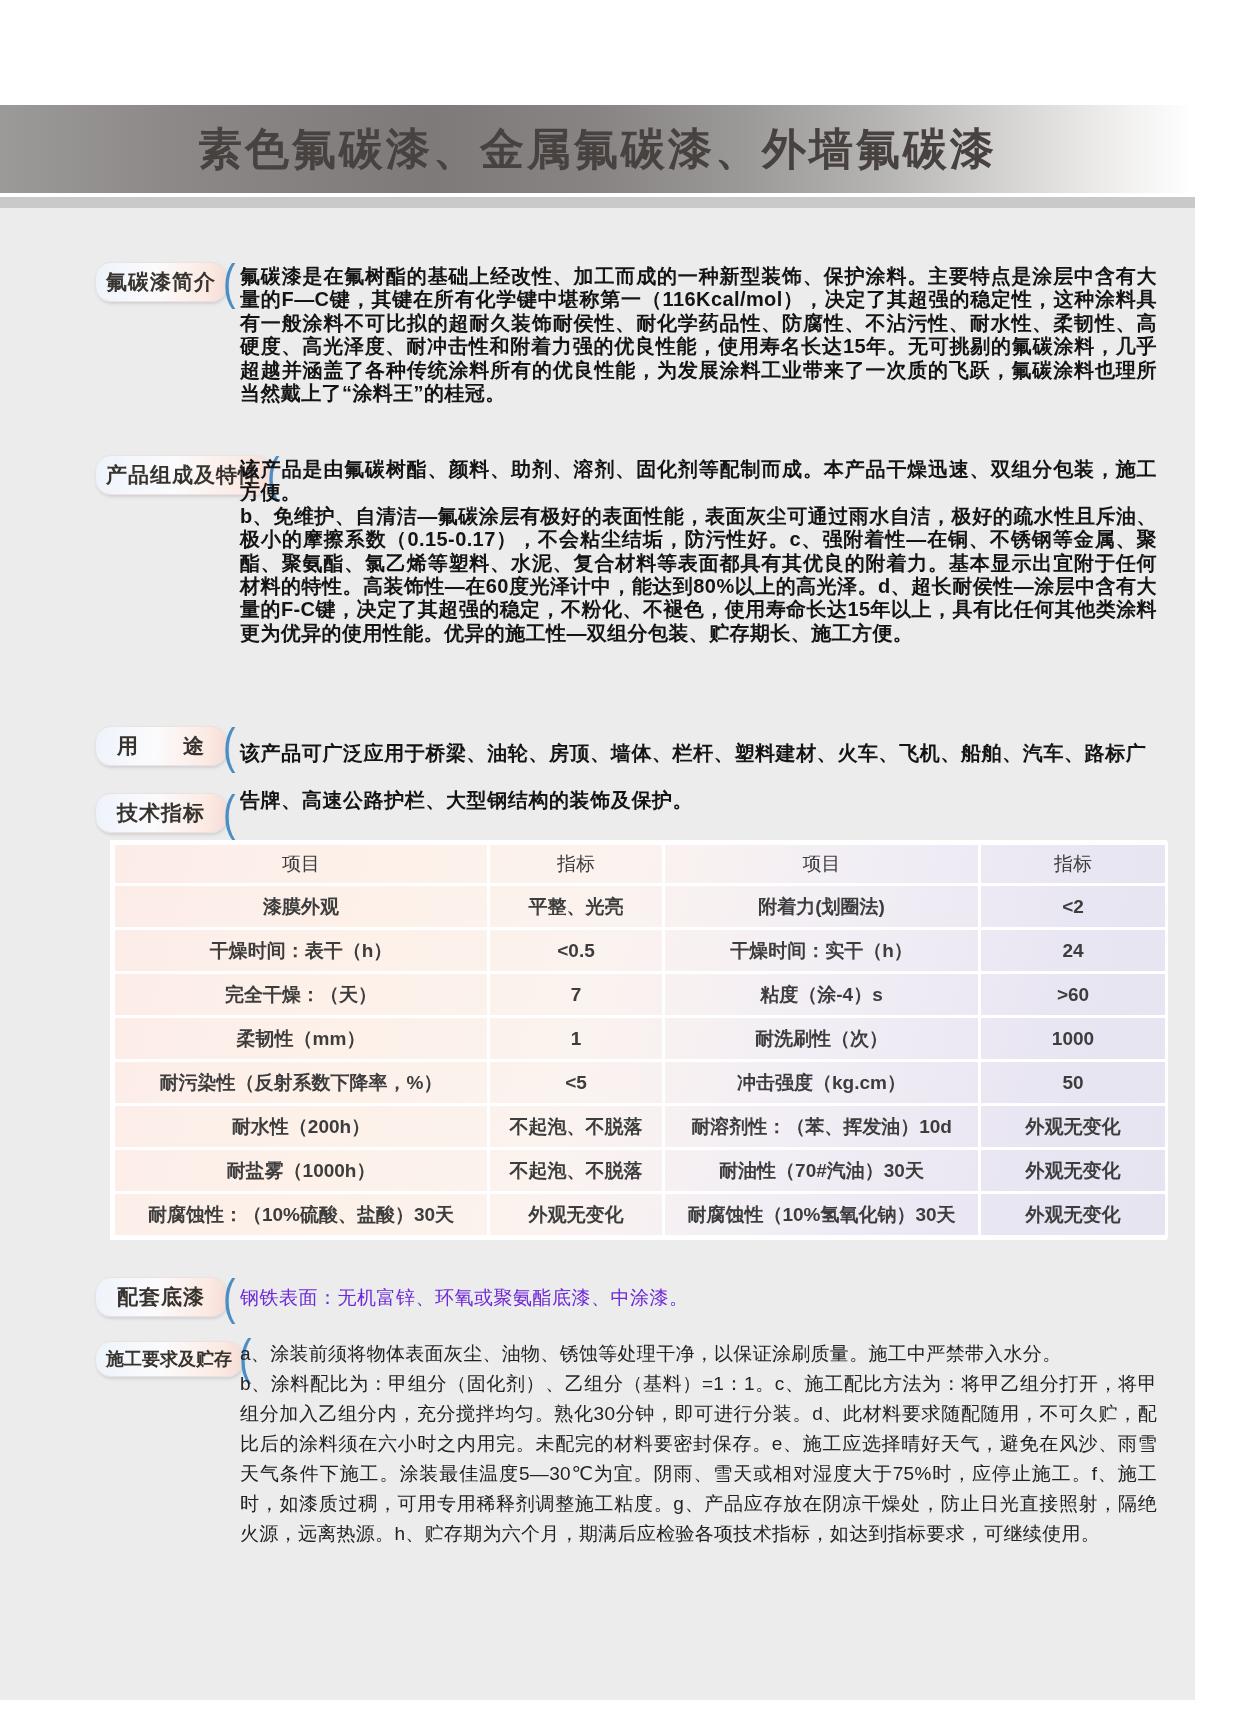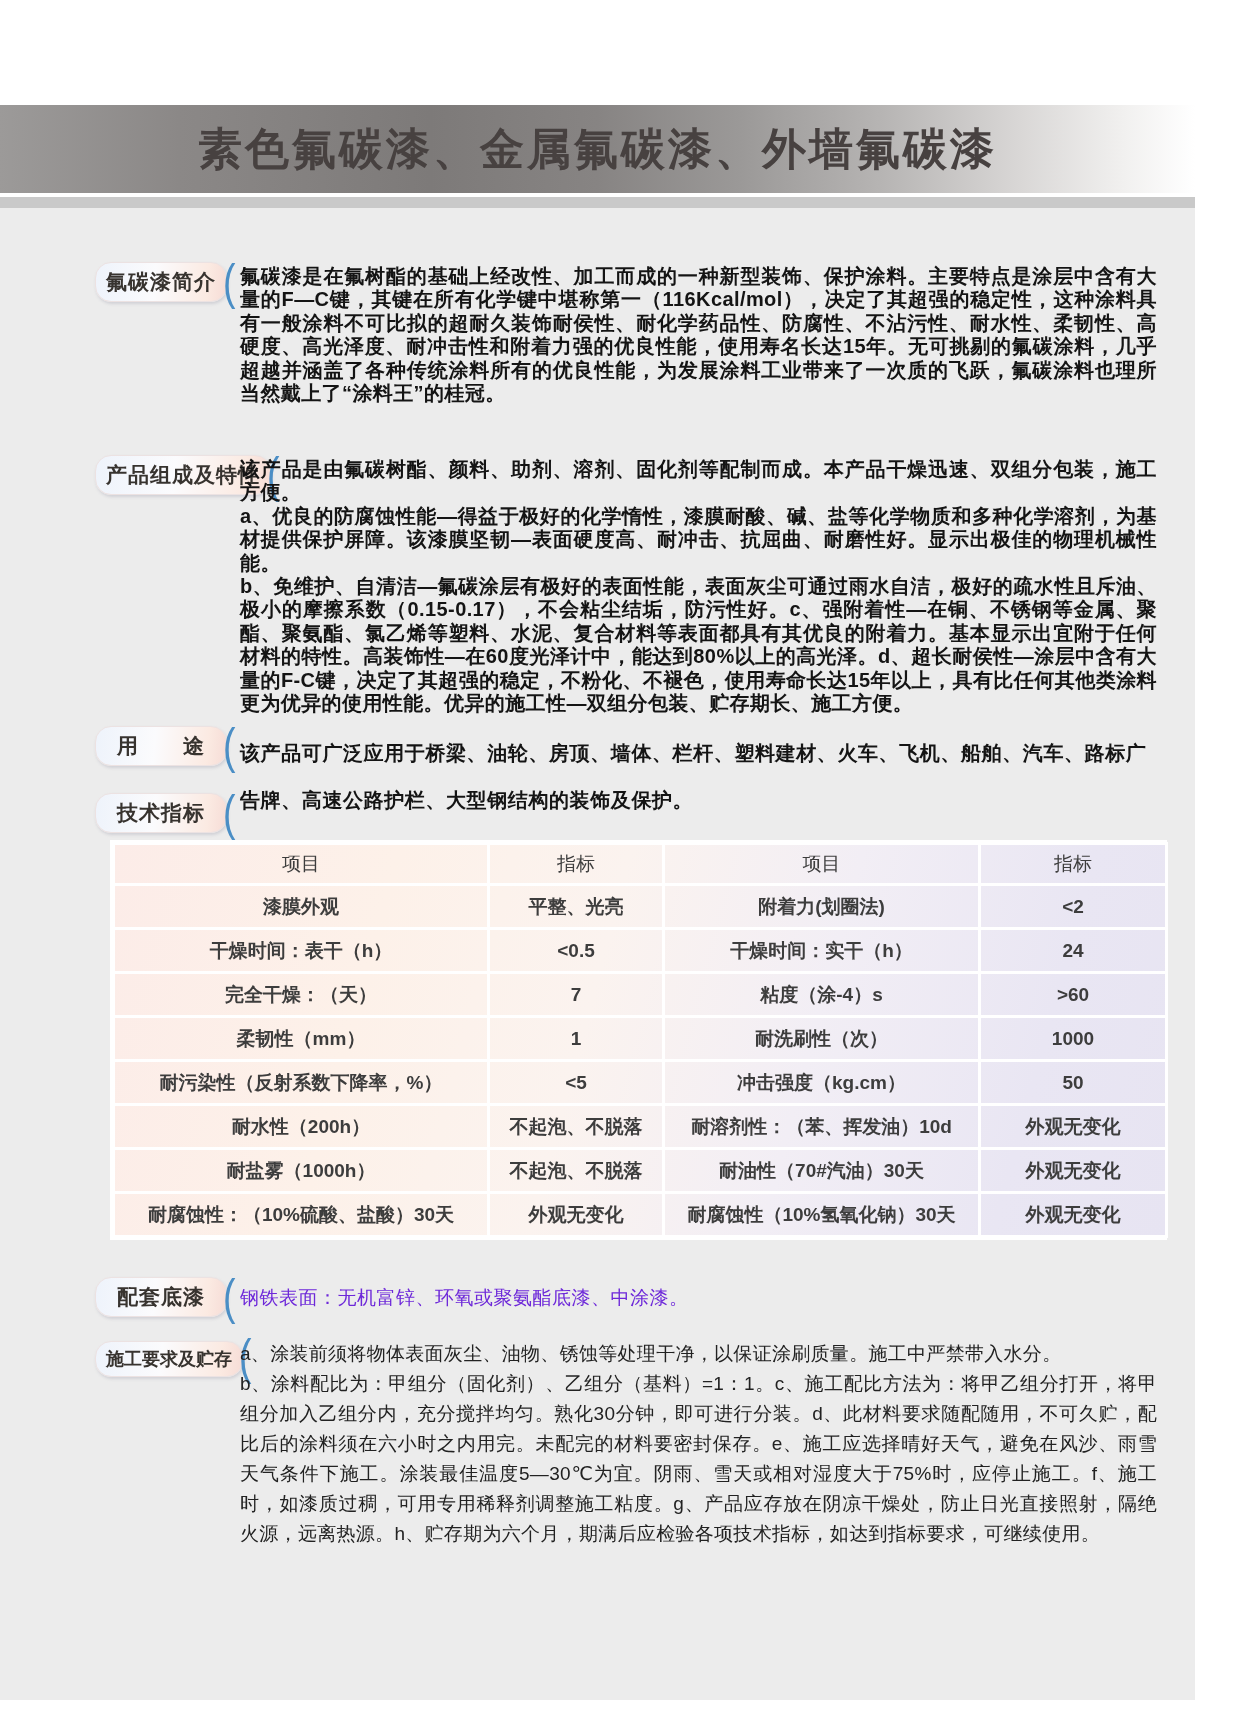--- a/index.html
+++ b/index.html
@@ -62,21 +62,20 @@
     <div class="text-col t-bold" style="top:3px">氟碳漆是在氟树酯的基础上经改性、加工而成的一种新型装饰、保护涂料。主要特点是涂层中含有大量的F—C键，其键在所有化学键中堪称第一（116Kcal/mol），决定了其超强的稳定性，这种涂料具有一般涂料不可比拟的超耐久装饰耐侯性、耐化学药品性、防腐性、不沾污性、耐水性、柔韧性、高硬度、高光泽度、耐冲击性和附着力强的优良性能，使用寿名长达15年。无可挑剔的氟碳涂料，几乎超越并涵盖了各种传统涂料所有的优良性能，为发展涂料工业带来了一次质的飞跃，氟碳涂料也理所当然戴上了“涂料王”的桂冠。</div>
   </div>
 
   <div class="sec" style="top:455px">
     <div class="pill-wrap">
       <span class="pill">产品组成及特性</span>
       <span class="bracket">(</span>
     </div>
     <div class="text-col t-bold" style="top:3px">
       <p class="para">该产品是由氟碳树酯、颜料、助剂、溶剂、固化剂等配制而成。本产品干燥迅速、双组分包装，施工方便。</p>
-      <p class="para">a、优良的防腐蚀性能—得益于极好的化学惰性，漆膜耐酸、碱、盐等化学物质和多种化学溶剂，为基材提供保护屏障。该漆膜坚韧—表面硬度高、耐冲击、抗屈曲、耐磨性好。显示出极佳的物理机械性能。</p>
       <p class="para">b、免维护、自清洁—氟碳涂层有极好的表面性能，表面灰尘可通过雨水自洁，极好的疏水性且斥油、极小的摩擦系数（0.15-0.17），不会粘尘结垢，防污性好。c、强附着性—在铜、不锈钢等金属、聚酯、聚氨酯、氯乙烯等塑料、水泥、复合材料等表面都具有其优良的附着力。基本显示出宜附于任何材料的特性。高装饰性—在60度光泽计中，能达到80%以上的高光泽。d、超长耐侯性—涂层中含有大量的F-C键，决定了其超强的稳定，不粉化、不褪色，使用寿命长达15年以上，具有比任何其他类涂料更为优异的使用性能。优异的施工性—双组分包装、贮存期长、施工方便。</p>
     </div>
   </div>
 
   <div class="sec" style="top:726px">
     <div class="pill-wrap">
       <span class="pill">用　　途</span>
       <span class="bracket">(</span>
     </div>
     <div class="text-col t-med" style="top:4px">该产品可广泛应用于桥梁、油轮、房顶、墙体、栏杆、塑料建材、火车、飞机、船舶、汽车、路标广告牌、高速公路护栏、大型钢结构的装饰及保护。</div>

